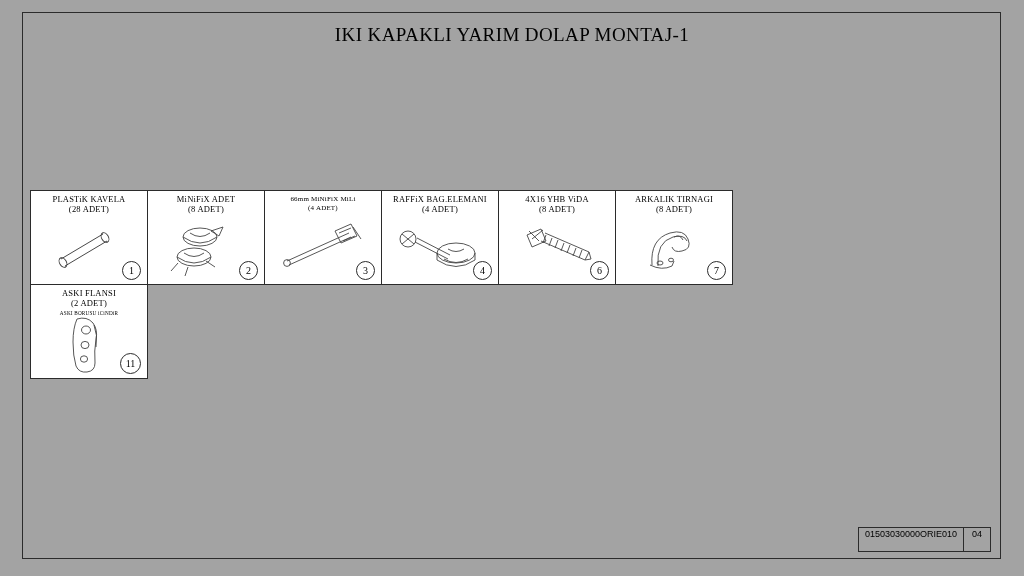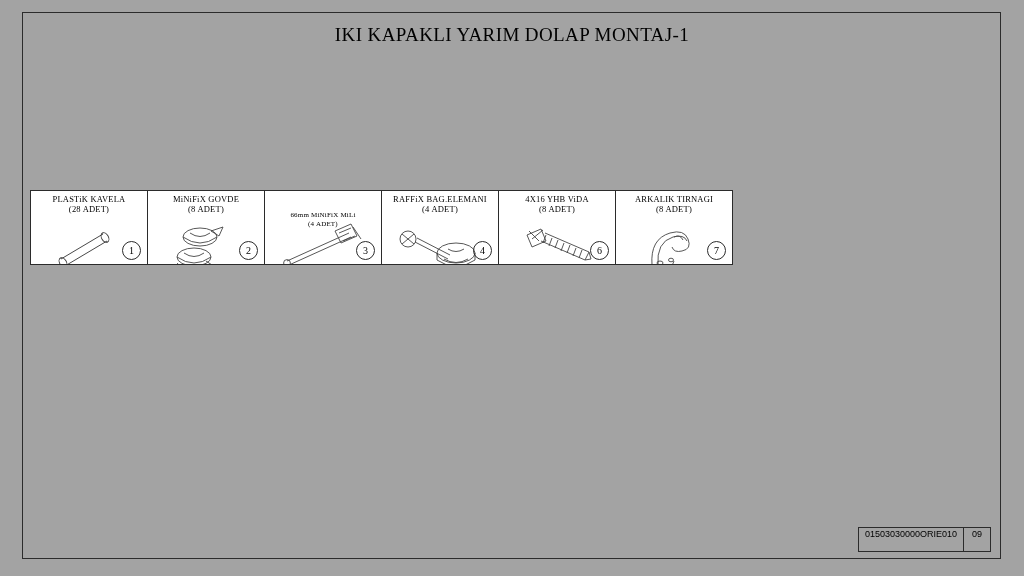--- a/index.html
+++ b/index.html
@@ -45,21 +45,21 @@
     position: absolute;
     left: 30px;
     top: 190px;
   }
   .row {
     display: flex;
   }
   .cell {
     position: relative;
     width: 118px;
-    height: 75px;
+    height: 95px;
     border: 1px solid #2b2b2b;
     margin-right: -1px;
     margin-bottom: -1px;
     box-sizing: border-box;
     background: #ffffff;
     overflow: hidden;
   }
   .cell .labels {
     position: absolute;
     top: 4px;
@@ -166,21 +166,21 @@
               <ellipse cx="32" cy="45.5" rx="3.4" ry="5.2" transform="rotate(-30 32 45.5)"></ellipse>
               <ellipse cx="74" cy="20.5" rx="3.4" ry="5.2" transform="rotate(-30 74 20.5)"></ellipse>
             </g>
           </svg>
         </div>
         <div class="num">1</div>
       </div>
 
       <div class="cell">
         <div class="labels">
-          <div class="l1">MiNiFiX  GOVDE</div>
+          <div class="l1">MiNiFiX  ADET</div>
           <div class="l2">(8  ADET)</div>
         </div>
         <div class="art">
           <svg viewBox="0 0 118 62" width="118" height="62">
             <g fill="none" stroke="#444" stroke-width="0.9">
               <ellipse cx="52" cy="20" rx="17" ry="9"></ellipse>
               <path d="M35 20 q17 12 34 0"></path>
               <path d="M42 16 q10 7 20 0"></path>
               <ellipse cx="46" cy="40" rx="17" ry="9"></ellipse>
               <path d="M29 40 q17 12 34 0"></path>
@@ -190,21 +190,21 @@
               <path d="M40 50 l-3 9"></path>
               <path d="M58 44 l9 6"></path>
             </g>
           </svg>
         </div>
         <div class="num">2</div>
       </div>
 
       <div class="cell">
         <div class="labels">
-          <div class="l3" style="font-size:7px;margin-top:16px">66mm  MiNiFiX  MiLi</div>
+          <div class="l3" style="font-size:7px;margin-top:0">66mm  MiNiFiX  MiLi</div>
           <div class="l3" style="font-size:7px;margin-top:1px">(4  ADET)</div>
         </div>
         <div class="art">
           <svg viewBox="0 0 118 62" width="118" height="62">
             <g fill="none" stroke="#444" stroke-width="0.9">
               <path d="M22 44 L84 16"></path>
               <path d="M24 48 L86 20"></path>
               <circle cx="22" cy="46" r="3.4"></circle>
               <path d="M70 14 l16 -7 l6 12 l-16 7 z"></path>
               <path d="M74 16 l12 -5"></path>
@@ -279,23 +279,42 @@
         <div class="num">7</div>
       </div>
 
 
     </div>
 
     <div class="row">
 
 
 
+      <div class="cell">
+        <div class="labels">
+          <div class="l1">ASKI  FLANSI</div>
+          <div class="l2">(2  ADET)</div>
+          <div class="l3">ASKI  BORUSU  iCiNDiR</div>
+        </div>
+        <div class="art" style="top:32px;height:56px">
+          <svg viewBox="0 0 118 56" width="118" height="56">
+            <g fill="none" stroke="#444" stroke-width="0.9">
+              <path d="M46 2 q10 -3 16 4 q5 7 3 16 q-2 12 -1 24 q0 8 -8 9 q-8 1 -11 -6 q-3 -10 -3 -24 q0 -14 4 -23 z"></path>
+              <ellipse cx="55" cy="13" rx="4.5" ry="4"></ellipse>
+              <ellipse cx="54" cy="28" rx="4" ry="3.6"></ellipse>
+              <ellipse cx="53" cy="42" rx="3.6" ry="3.2"></ellipse>
+              <path d="M63 8 q4 10 2 22"></path>
+            </g>
+          </svg>
+        </div>
+        <div class="num wide">11</div>
+      </div>
 
     </div>
 
   </div>
 
   <div class="codebox">
     <div class="code">01503030000ORIE010</div>
-    <div class="rev">09</div>
+    <div class="rev">04</div>
   </div>
 
 </div>
 
 </body></html>

